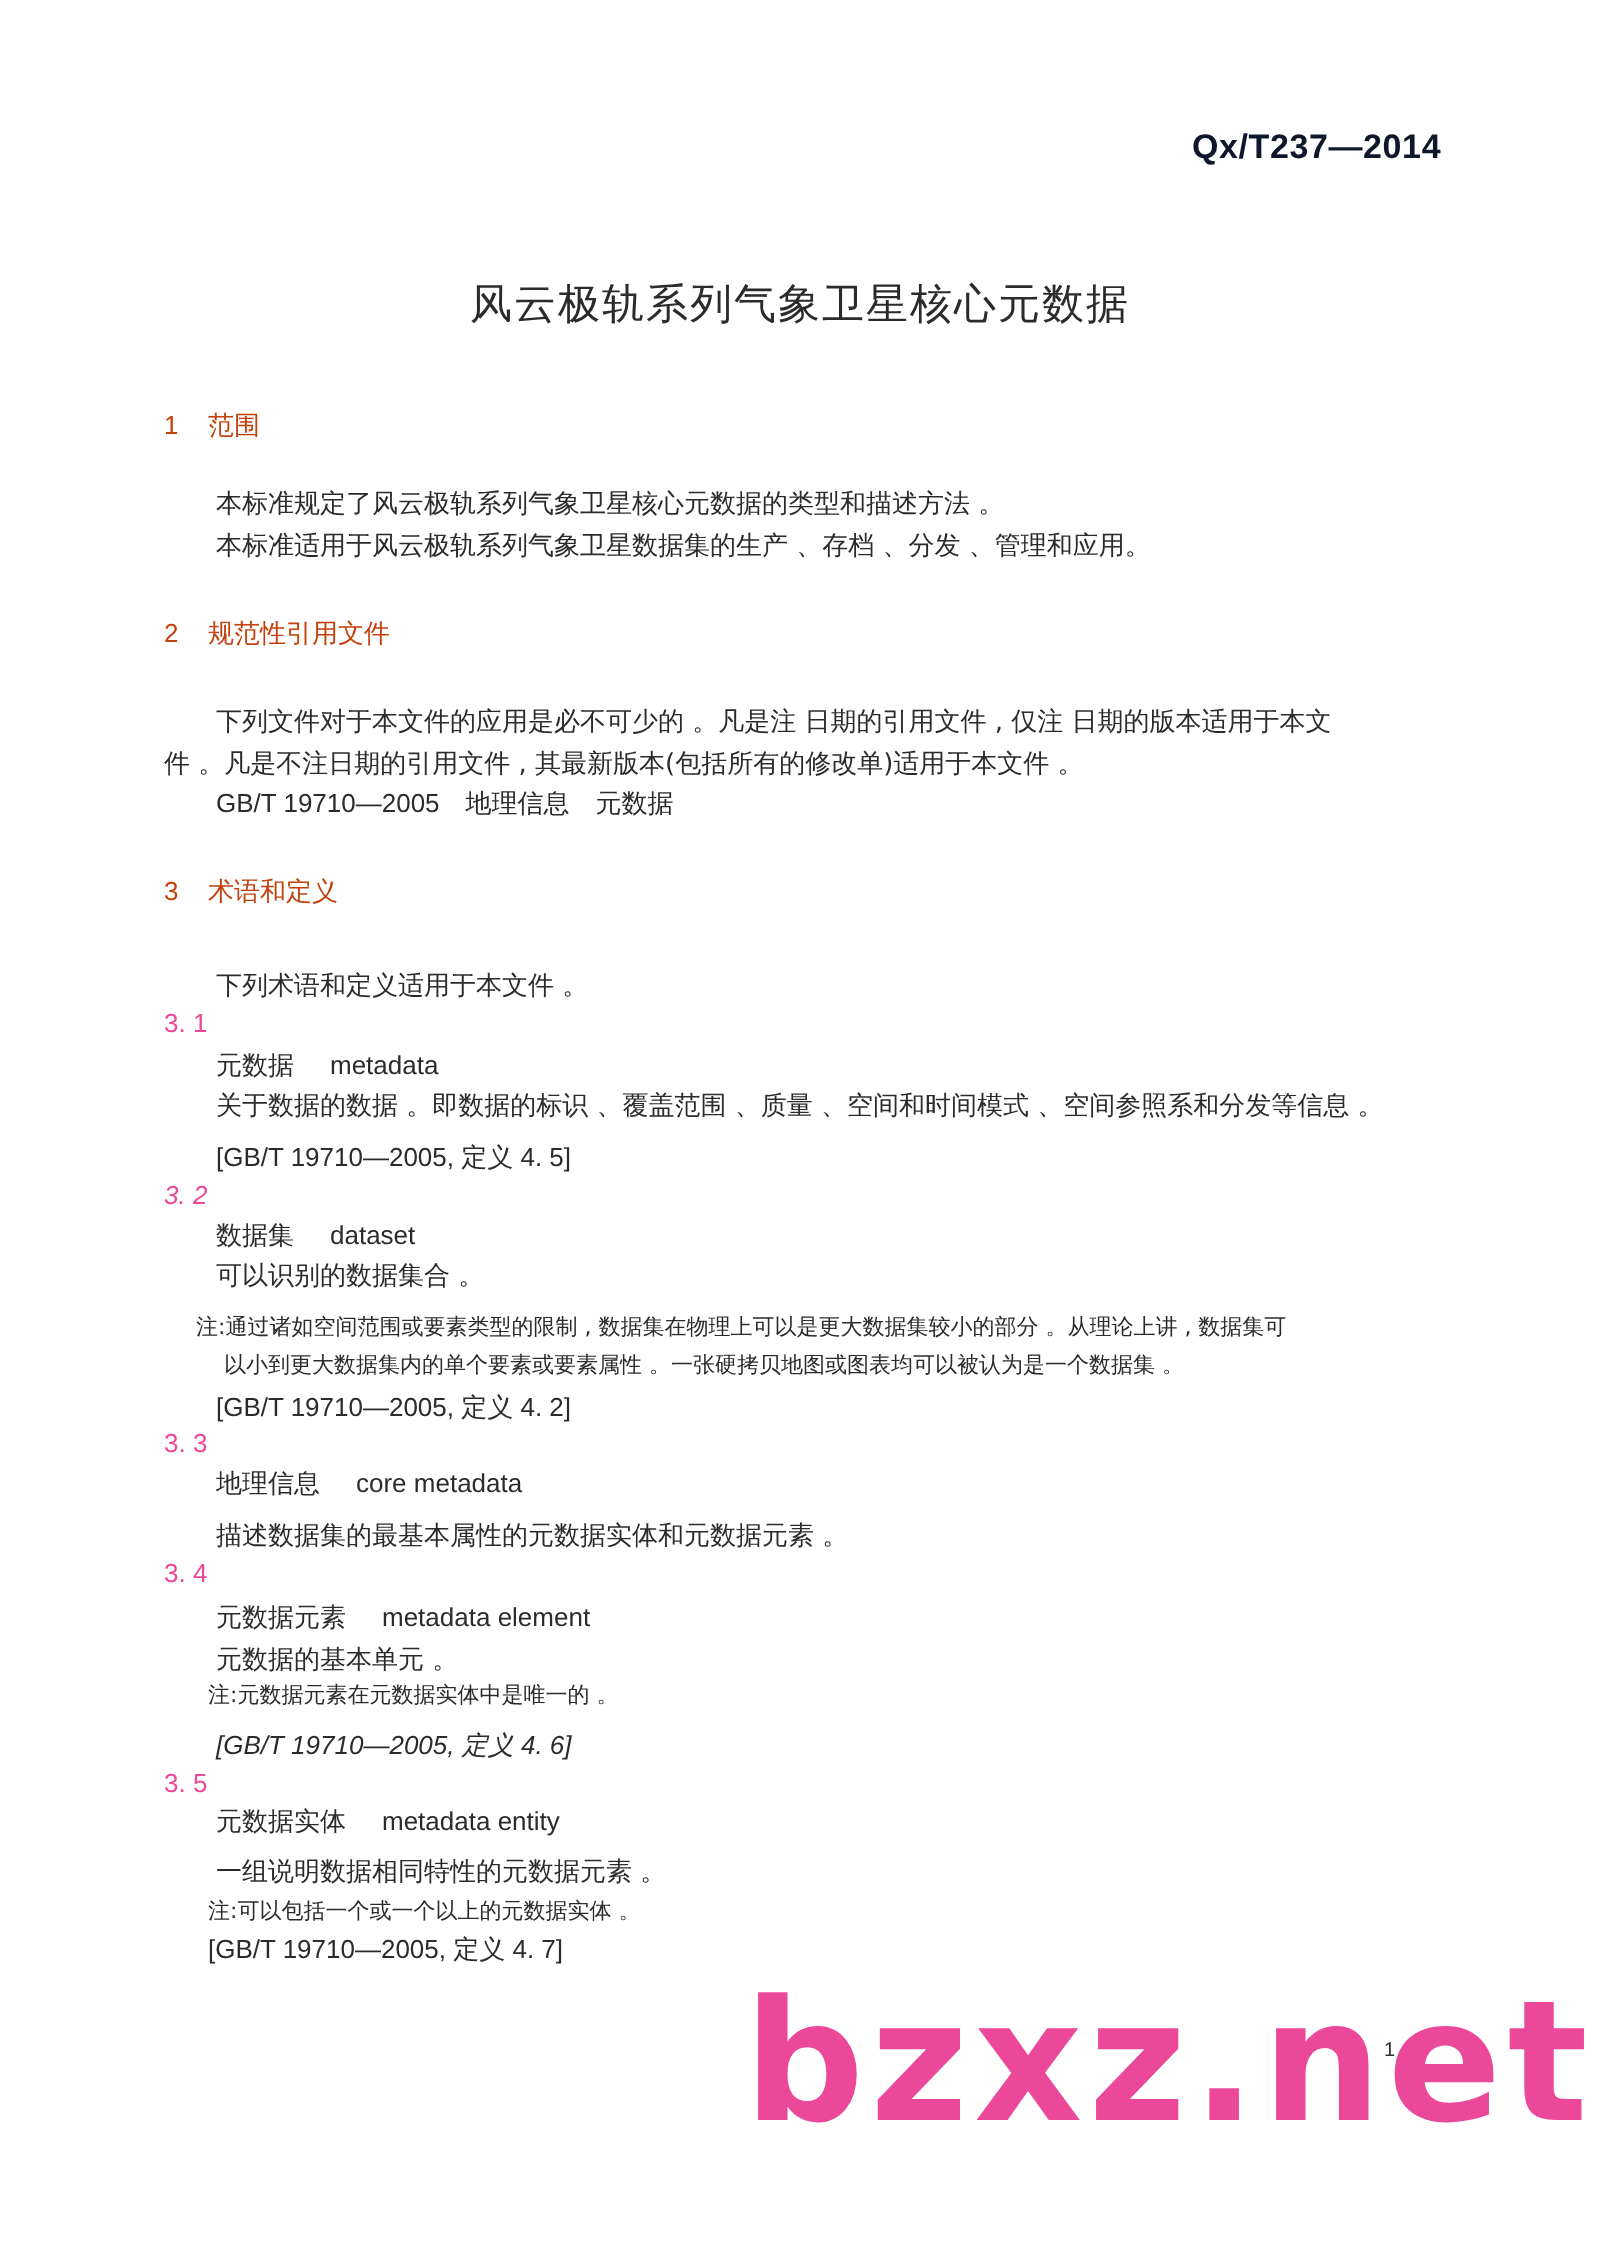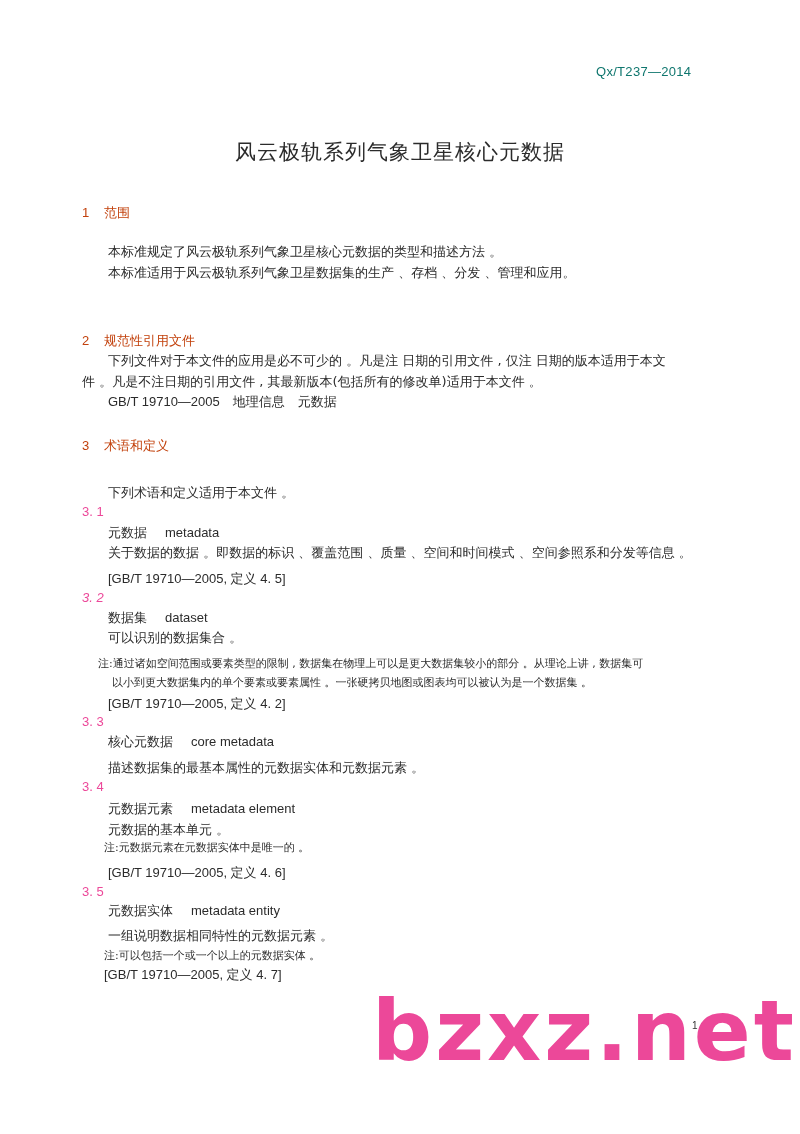--- a/index.html
+++ b/index.html
@@ -3,21 +3,21 @@
   <meta charset="utf-8">
   <style>
     html, body { margin: 0; padding: 0; }
     body {
       width: 800px; height: 1134px; background: #ffffff;
       position: relative; overflow: hidden;
       font-family: "DejaVu Sans", "Liberation Sans", sans-serif;
       color: #2a2a2a;
     }
     .abs { position: absolute; white-space: nowrap; }
-    .std-code { left: 596px; top: 64px; font-size: 13px; color: #0f766e; letter-spacing: 0.3px; font-family: "Liberation Sans", sans-serif; }
+    .std-code { left: 596px; top: 64px; font-size: 17px; color: #0f172a; letter-spacing: 0.3px; font-family: "Liberation Sans", sans-serif; font-weight: bold; }
     .doc-title { left: 0; width: 800px; text-align: center; top: 138px; font-size: 21px; color: #2b2b2b; letter-spacing: 1px; }
     .sec-head { font-size: 13px; color: #c2410c; }
     .sec-head .num { display: inline-block; width: 22px; font-family: "Liberation Sans", sans-serif; }
     .para { font-size: 13px; color: #2b2b2b; }
     .en { font-family: "Liberation Sans", sans-serif; }
     .term-num { font-size: 13px; font-family: "Liberation Sans", sans-serif; color: #ec4899; }
     .note { font-size: 11px; color: #2b2b2b; }
     .watermark {
       left: 372px; top: 982px; font-size: 84px; font-weight: bold;
       color: #ec4899; letter-spacing: 3px; font-family: "DejaVu Sans", sans-serif;
@@ -31,21 +31,21 @@
 
 <div class="abs std-code">Qx/T237—2014</div>
 <div class="abs doc-title">风云极轨系列气象卫星核心元数据</div>
 
 <div class="abs sec-head" style="left:82px; top:204px;">
   <span class="num">1</span><span>范围</span>
 </div>
 <div class="abs para" style="left:108px; top:243px;">本标准规定了风云极轨系列气象卫星核心元数据的类型和描述方法 。</div>
 <div class="abs para" style="left:108px; top:264px;">本标准适用于风云极轨系列气象卫星数据集的生产 、存档 、分发 、管理和应用。</div>
 
-<div class="abs sec-head" style="left:82px; top:308px;margin-top:24px;">
+<div class="abs sec-head" style="left:82px; top:308px;">
   <span class="num">2</span><span>规范性引用文件</span>
 </div>
 <div class="abs para" style="left:108px; top:352px;">下列文件对于本文件的应用是必不可少的 。凡是注 日期的引用文件 , 仅注 日期的版本适用于本文</div>
 <div class="abs para" style="left:82px; top:373px;">件 。凡是不注日期的引用文件 , 其最新版本(包括所有的修改单)适用于本文件 。</div>
 <div class="abs para en" style="left:108px; top:393px;">GB/T 19710—2005　地理信息　元数据</div>
 
 <div class="abs sec-head" style="left:82px; top:437px;">
   <span class="num">3</span><span>术语和定义</span>
 </div>
 <div class="abs para" style="left:108px; top:484px;">下列术语和定义适用于本文件 。</div>
@@ -61,31 +61,31 @@
 <div class="abs para" style="left:108px; top:609px;">
   <span>数据集</span><span class="en" style="margin-left:18px;">dataset</span>
 </div>
 <div class="abs para" style="left:108px; top:629px;">可以识别的数据集合 。</div>
 <div class="abs note" style="left:98px; top:656px;">注:通过诸如空间范围或要素类型的限制 , 数据集在物理上可以是更大数据集较小的部分 。从理论上讲 , 数据集可</div>
 <div class="abs note" style="left:112px; top:675px;">以小到更大数据集内的单个要素或要素属性 。一张硬拷贝地图或图表均可以被认为是一个数据集 。</div>
 <div class="abs para en" style="left:108px; top:695px;">[GB/T 19710—2005, 定义 4. 2]</div>
 
 <div class="abs term-num" style="left:82px; top:714px;">3. 3</div>
 <div class="abs para" style="left:108px; top:733px;">
-  <span>核心元数据</span><span class="en" style="margin-left:18px;">core  metadata</span>
+  <span>地理信息</span><span class="en" style="margin-left:18px;">core  metadata</span>
 </div>
 <div class="abs para" style="left:108px; top:759px;">描述数据集的最基本属性的元数据实体和元数据元素 。</div>
 
 <div class="abs term-num" style="left:82px; top:779px;">3. 4</div>
 <div class="abs para" style="left:108px; top:800px;">
   <span>元数据元素</span><span class="en" style="margin-left:18px;">metadata  element</span>
 </div>
 <div class="abs para" style="left:108px; top:821px;">元数据的基本单元 。</div>
 <div class="abs note" style="left:104px; top:840px;">注:元数据元素在元数据实体中是唯一的 。</div>
-<div class="abs para en" style="left:108px; top:864px;">[GB/T 19710—2005, 定义 4. 6]</div>
+<div class="abs para en" style="left:108px; top:864px;font-style:italic;">[GB/T 19710—2005, 定义 4. 6]</div>
 
 <div class="abs term-num" style="left:82px; top:884px;">3. 5</div>
 <div class="abs para" style="left:108px; top:902px;">
   <span>元数据实体</span><span class="en" style="margin-left:18px;">metadata  entity</span>
 </div>
 <div class="abs para" style="left:108px; top:927px;">一组说明数据相同特性的元数据元素 。</div>
 <div class="abs note" style="left:104px; top:948px;">注:可以包括一个或一个以上的元数据实体 。</div>
 <div class="abs para en" style="left:104px; top:966px;">[GB/T 19710—2005, 定义 4. 7]</div>
 
 <div class="abs page-num">1</div>

